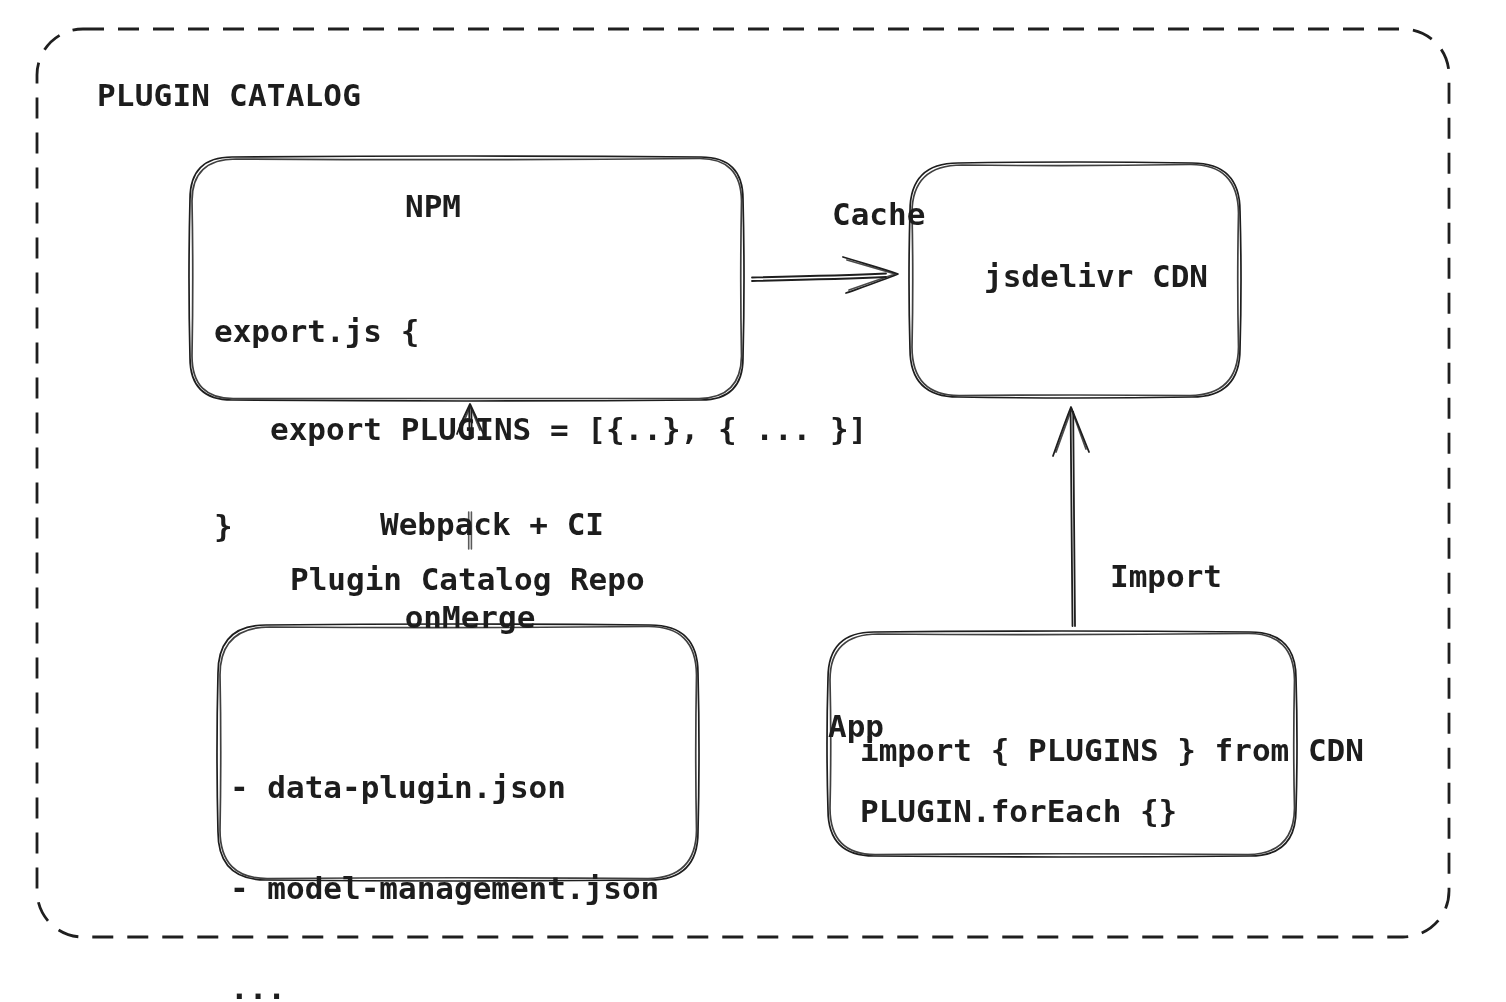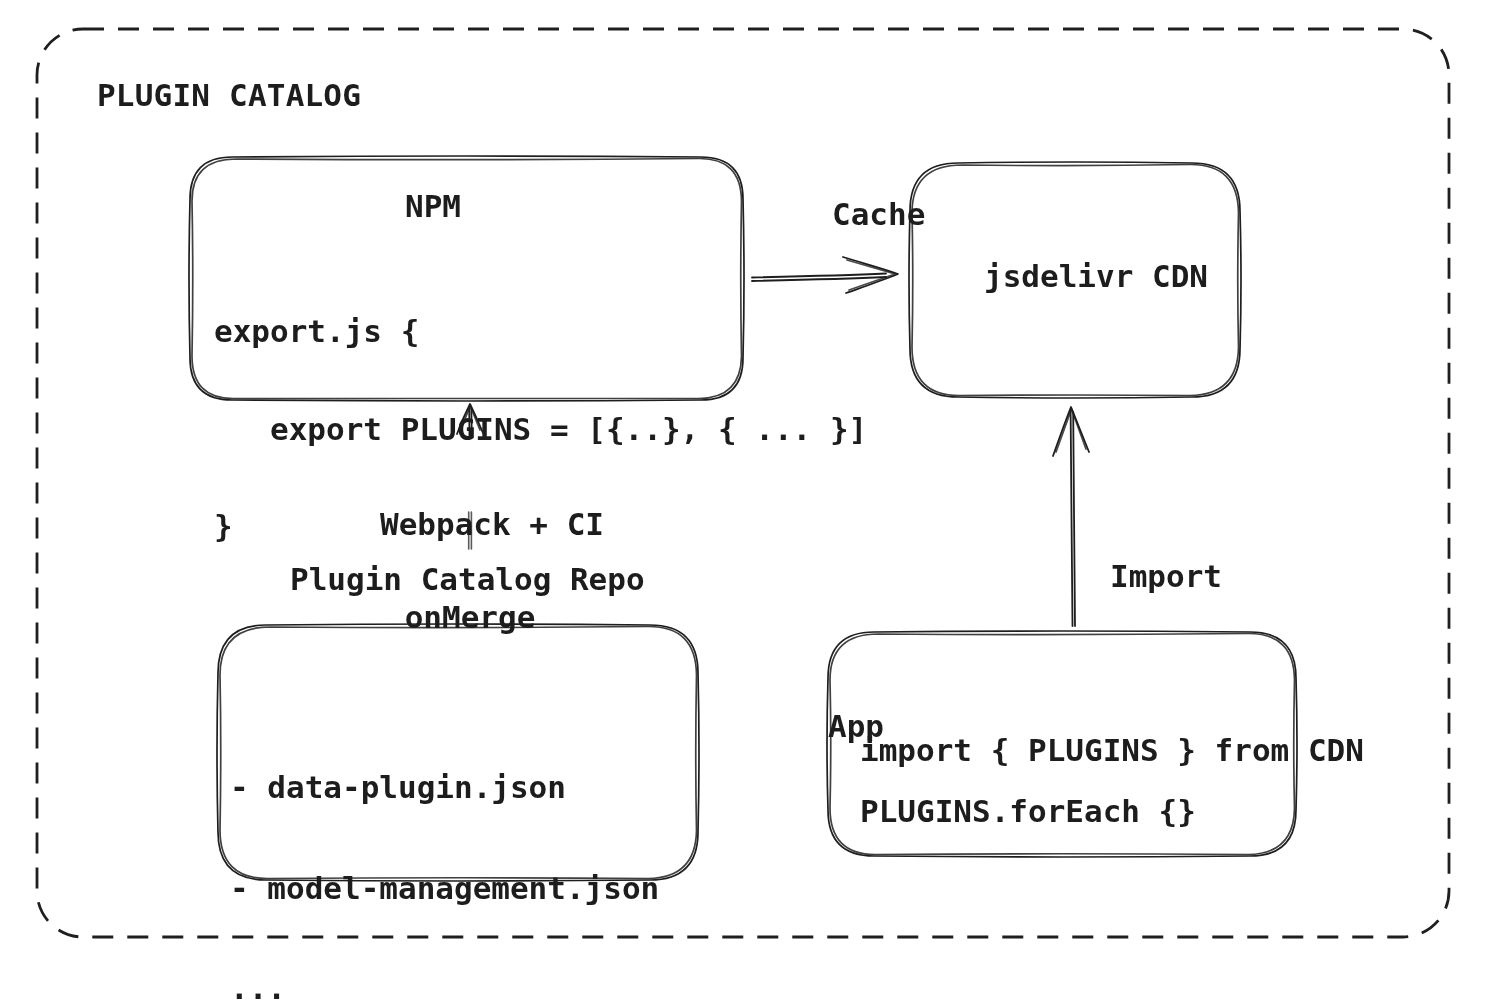--- a/index.html
+++ b/index.html
@@ -105,15 +105,15 @@
   <div class="t repo-items">
     <div>- data-plugin.json</div>
     <div>- model-management.json</div>
     <div>...</div>
   </div>
 
   <div class="t import-label">Import</div>
 
   <div class="t app-title">App</div>
   <div class="t app-code-line1">import { PLUGINS } from CDN</div>
-  <div class="t app-code-line2">PLUGINS.forEach {}</div>
+  <div class="t app-code-line2">PLUGIN.forEach {}</div>
 
 </div>
 
 </body></html>

